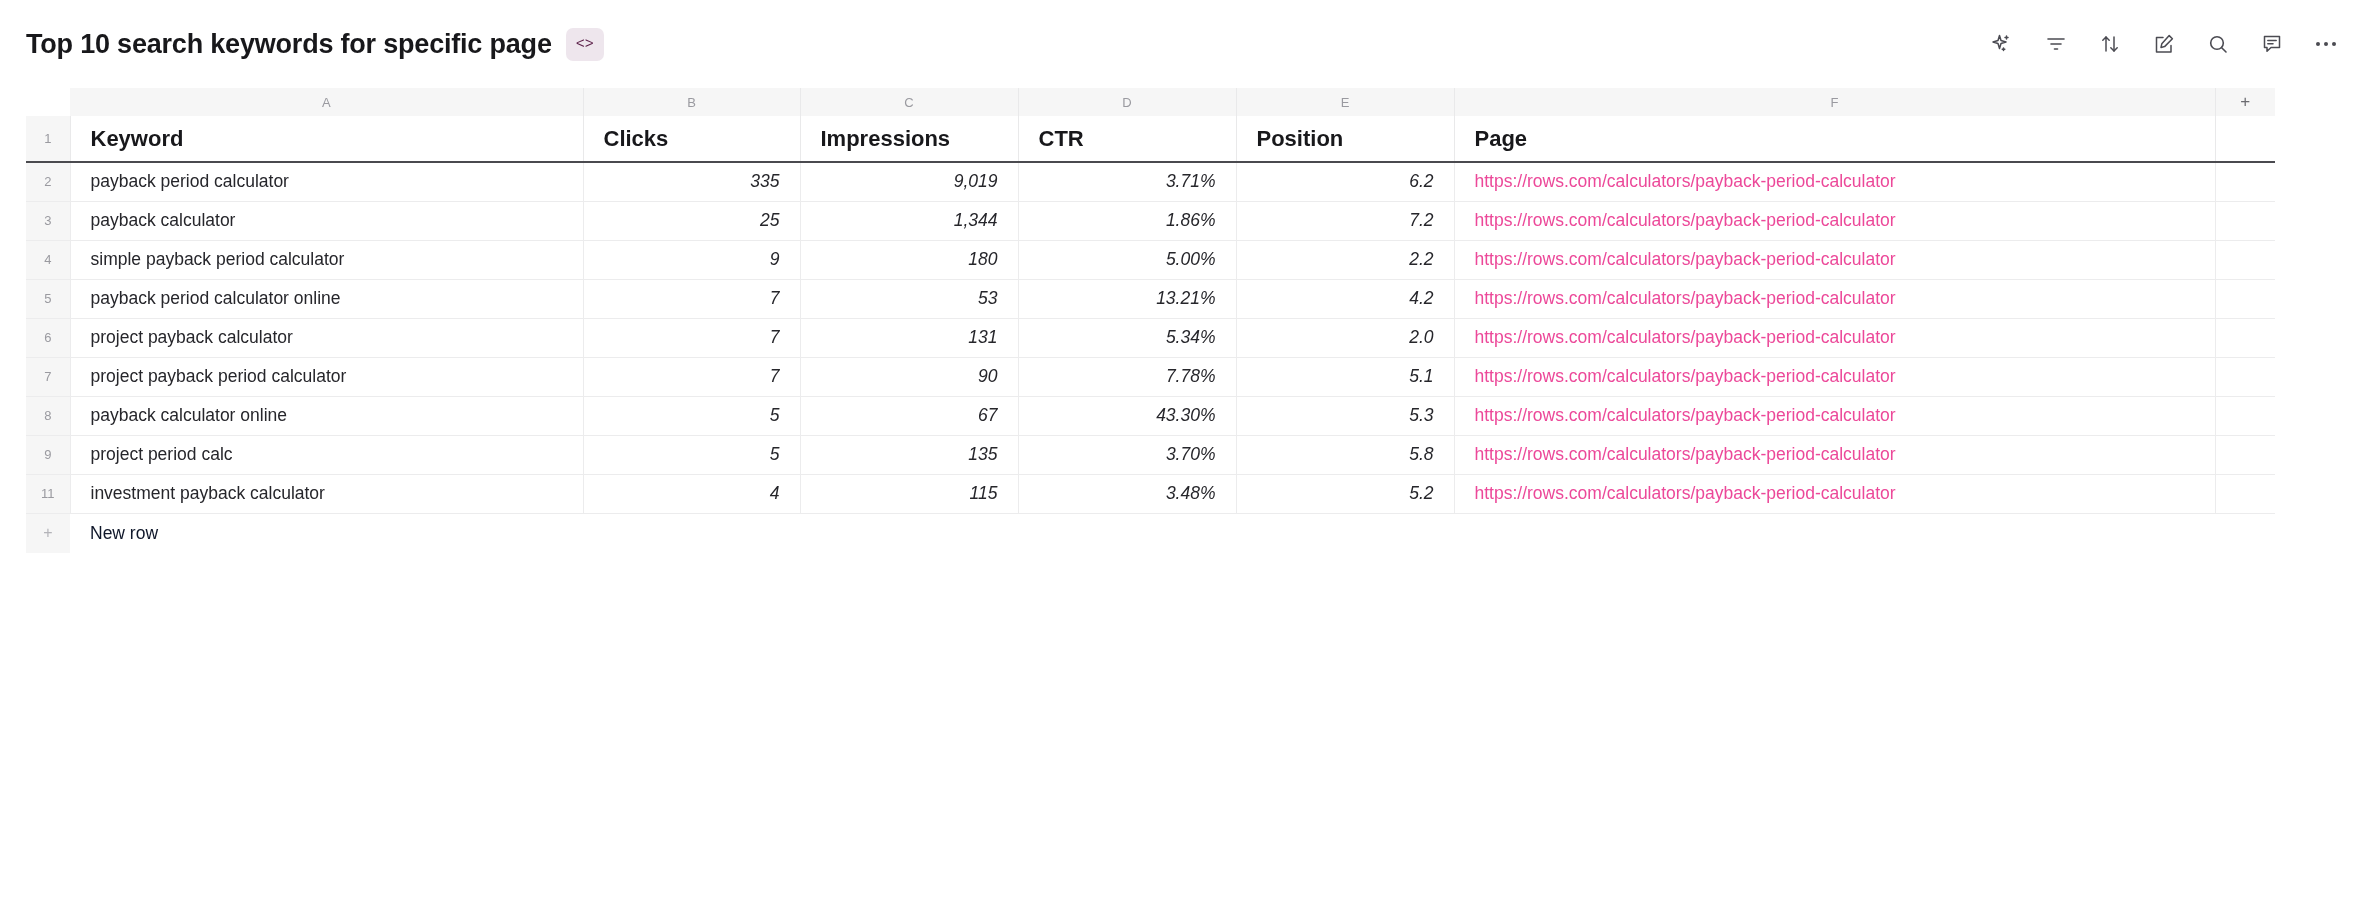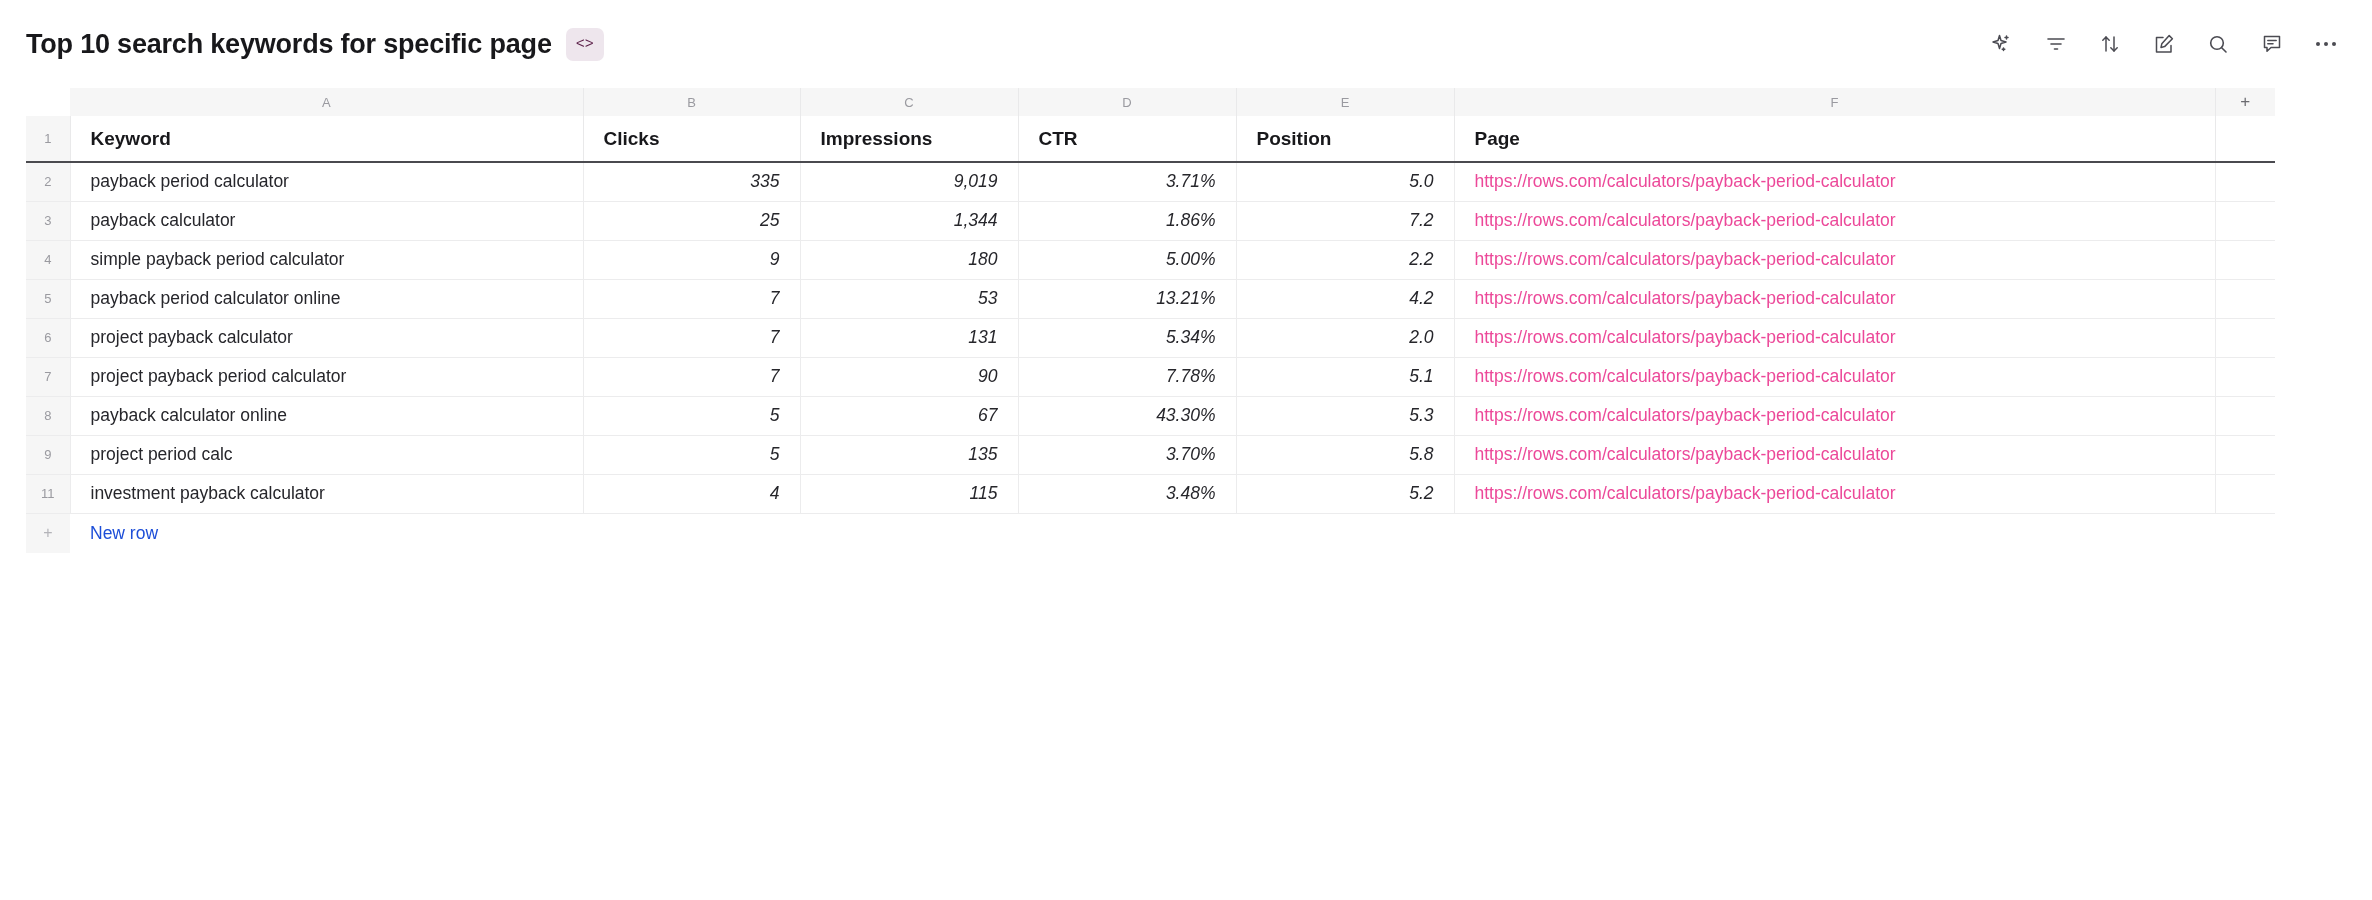--- a/index.html
+++ b/index.html
@@ -112,21 +112,21 @@
     border-right: none;
     color: #6b6b70;
     font-size: 17px;
   }
 
   
   tr.head-row td {
     height: 46px;
     border-right: 1px solid #e9e9ea;
     border-bottom: 2px solid #4a4a4f;
-    font-size: 19px;
+    font-size: 22px;
     font-weight: bold;
     color: #18181b;
     padding: 0 20px;
     vertical-align: middle;
     background: #ffffff;
   }
   tr.head-row td.gutter {
     background: #f6f6f6;
     border-right: 1px solid #e9e9ea;
     font-weight: normal;
@@ -167,21 +167,21 @@
   .cell-link {
     color: #ec4899;
     text-underline-offset: 3px;
     cursor: pointer;
   }
 
   
   tr.new-row td {
     height: 40px;
     font-size: 17.5px;
-    color: #1d4ed8;
+    color: #0f172a;
     padding: 0 20px;
     vertical-align: middle;
     background: #ffffff;
     border: none;
     cursor: pointer;
   }
   tr.new-row td.gutter {
     background: #f6f6f6;
     text-align: center;
     font-size: 16px;
@@ -293,21 +293,21 @@
     </tr>
 
     </tbody>
       <tbody id="rows-body">
         <tr class="data-row">
           <td class="gutter">2</td>
           <td class="">payback period calculator</td>
           <td class="num">335</td>
           <td class="num">9,019</td>
           <td class="num">3.71%</td>
-          <td class="num">5.0</td>
+          <td class="num">6.2</td>
           <td><span class="cell-link">https://rows.com/calculators/payback-period-calculator</span></td>
           <td class="plus-cell"></td>
         </tr>
         <tr class="data-row">
           <td class="gutter">3</td>
           <td class="">payback calculator</td>
           <td class="num">25</td>
           <td class="num">1,344</td>
           <td class="num">1.86%</td>
           <td class="num">7.2</td>

